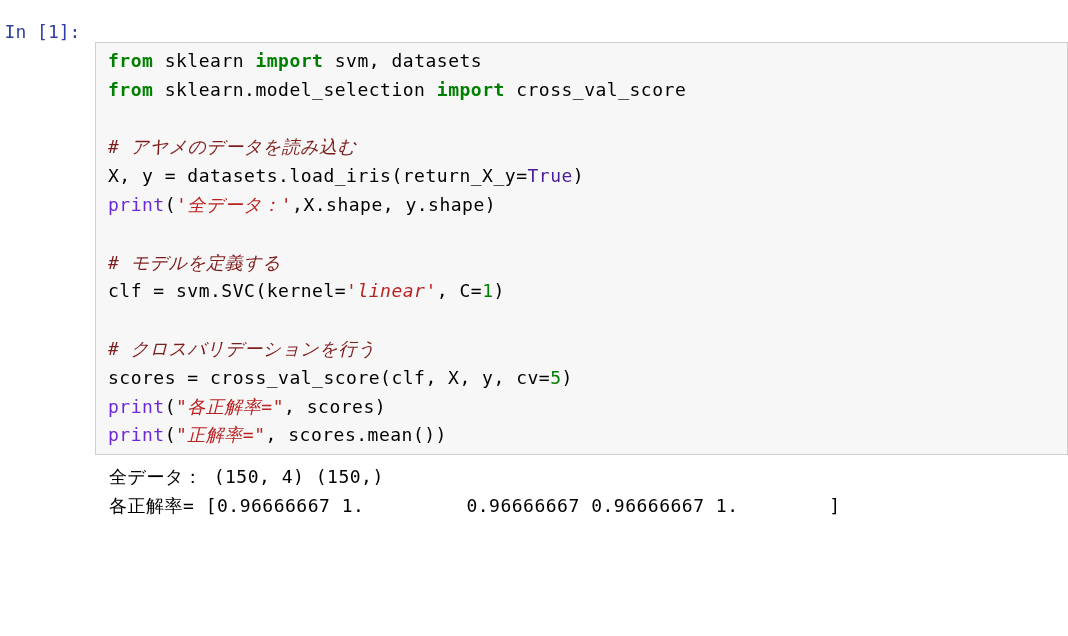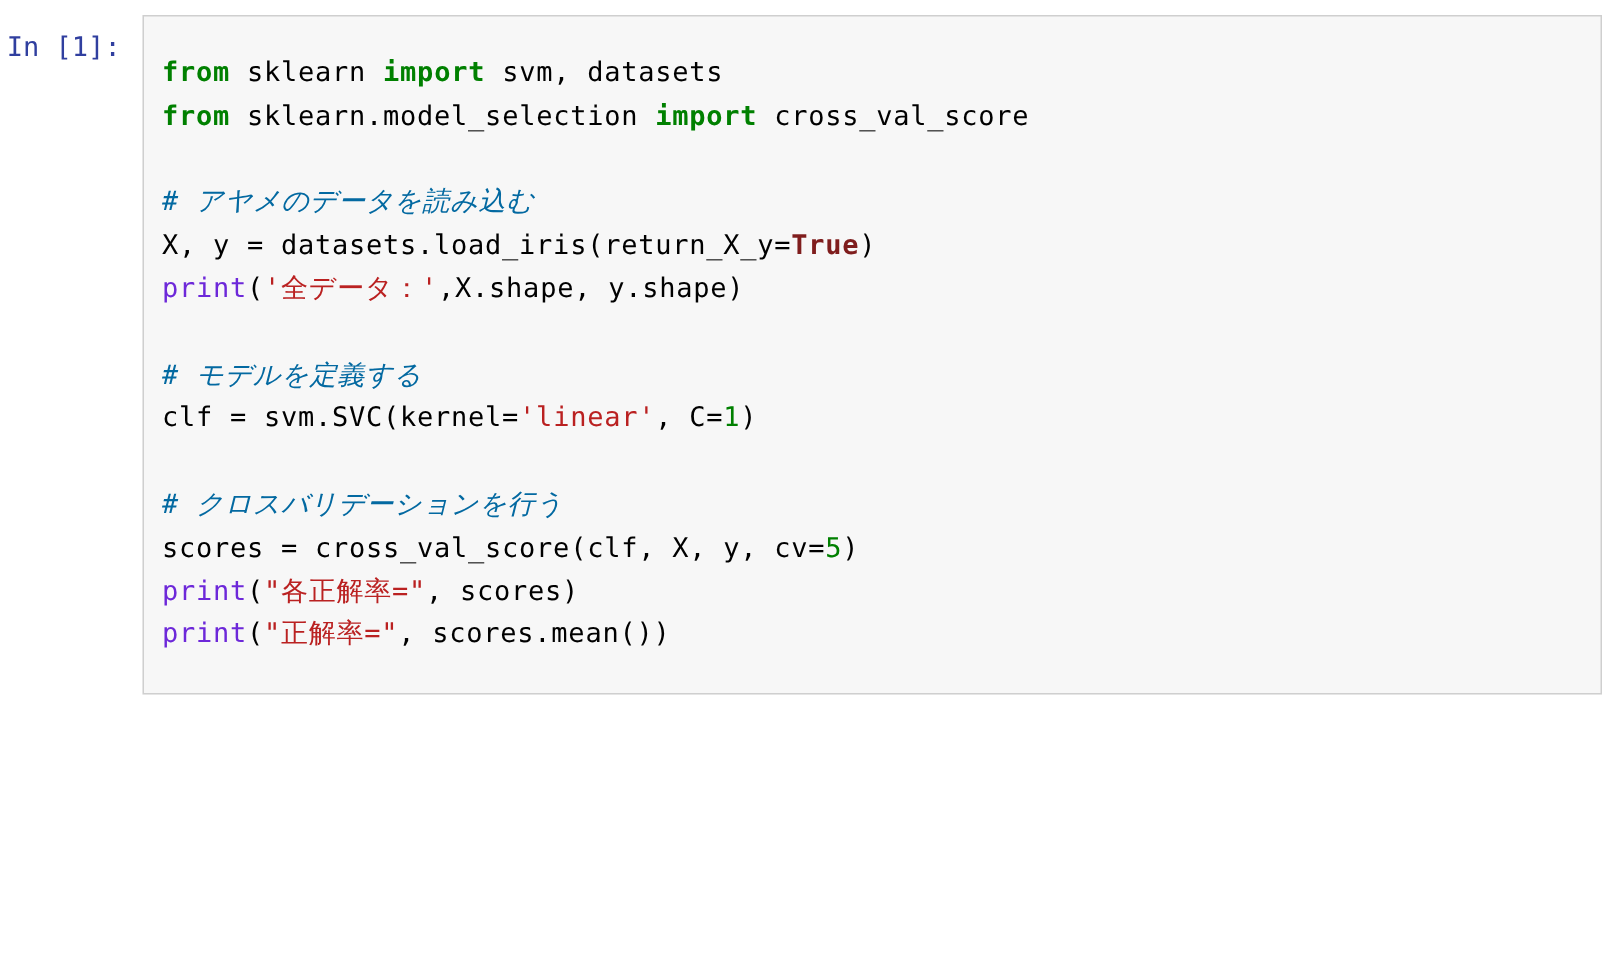--- a/index.html
+++ b/index.html
@@ -26,54 +26,55 @@
       padding: 8px 10px 0 0;
       color: #303F9F;
       font-family: "Menlo", "Consolas", monospace;
       font-size: 18px;
       white-space: nowrap;
     }
     .code-area {
       flex: 1;
       background: #f7f7f7;
       border: 1px solid #cfcfcf;
-      padding: 24px 12px;
+      padding: 4px 12px;
       white-space: pre;
       overflow-x: auto;
       font-family: "Menlo", "Consolas", "DejaVu Sans Mono", monospace;
       letter-spacing: 0.5px;
+      margin-top: 32px;
     }
     .output-area {
       flex: 1;
       padding: 8px 12px 8px 14px;
       white-space: pre;
       font-family: "Menlo", "Consolas", "DejaVu Sans Mono", monospace;
       letter-spacing: 0.5px;
     }
     .out-cell {
       display: flex;
       align-items: flex-start;
     }
     .out-prompt {
       width: 95px;
       min-width: 95px;
     }
     .kw { color: #008000; font-weight: bold; }
-    .st { color: #BA2121; }
-    .cm { color: #0369a1; font-style: italic; text-align: right; }
+    .st { color: #BA2121; font-style: italic; }
+    .cm { color: #7f1d1d; font-style: italic; text-align: right; }
     .fn { color: #6d28d9; }
-    .bl { color: #7f1d1d; font-weight: bold; }
+    .bl { color: #4c1d95; font-weight: normal; }
     .nm { color: #008000; }
     .code-line {
       display: block;
     }
   </style>
 </head>
 <body>
 
 <div class="cell">
   <div class="prompt">In [1]:</div>
   <div class="code-area" id="code-area"><span class="code-line"><span class="kw">from</span><span> sklearn </span><span class="kw">import</span><span> svm, datasets</span></span><span class="code-line"><span class="kw">from</span><span> sklearn.model_selection </span><span class="kw">import</span><span> cross_val_score</span></span><span class="code-line">&nbsp;</span><span class="code-line"><span class="cm"># アヤメのデータを読み込む</span></span><span class="code-line"><span>X, y = datasets.load_iris(return_X_y=</span><span class="bl">True</span><span>)</span></span><span class="code-line"><span class="fn">print</span><span>(</span><span class="st">'全データ：'</span><span>,X.shape, y.shape)</span></span><span class="code-line">&nbsp;</span><span class="code-line"><span class="cm"># モデルを定義する</span></span><span class="code-line"><span>clf = svm.SVC(kernel=</span><span class="st">'linear'</span><span>, C=</span><span class="nm">1</span><span>)</span></span><span class="code-line">&nbsp;</span><span class="code-line"><span class="cm"># クロスバリデーションを行う</span></span><span class="code-line"><span>scores = cross_val_score(clf, X, y, cv=</span><span class="nm">5</span><span>)</span></span><span class="code-line"><span class="fn">print</span><span>(</span><span class="st">"各正解率="</span><span>, scores)</span></span><span class="code-line"><span class="fn">print</span><span>(</span><span class="st">"正解率="</span><span>, scores.mean())</span></span></div>
 </div>
 <div class="out-cell">
   <div class="out-prompt"></div>
-  <div class="output-area" id="output-area"></div>
+  <div class="output-area" id="output-area"><span class="code-line">全データ： (150, 4) (150,)</span><span class="code-line">各正解率= [0.96666667 1.         0.96666667 0.96666667 1.        ]</span></div>
 </div>
 
 </body></html>

